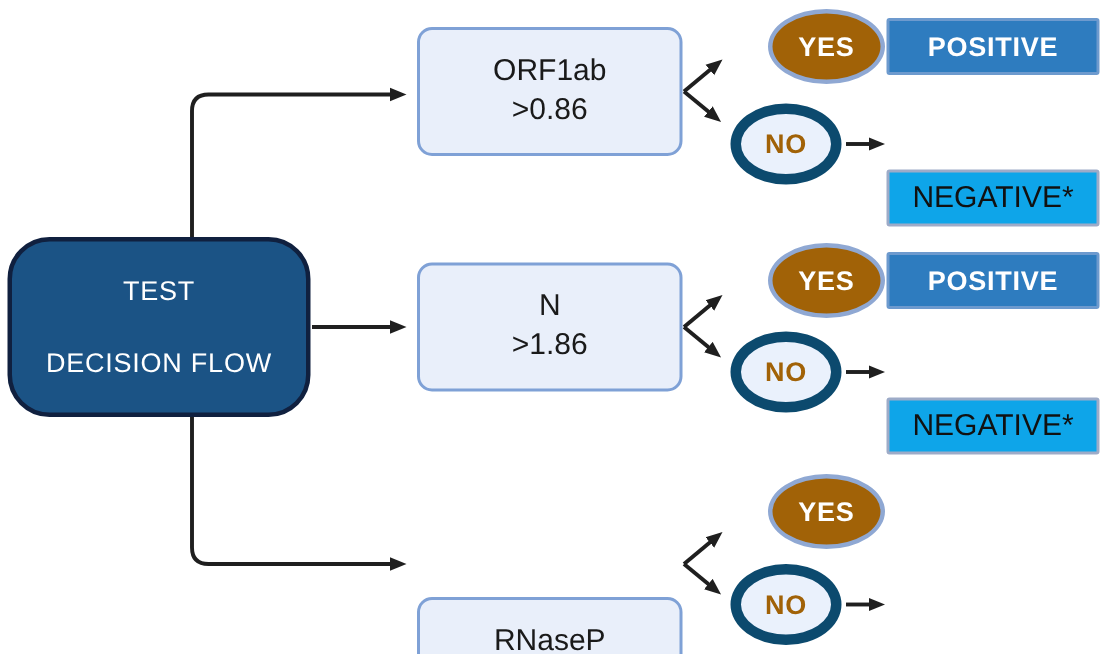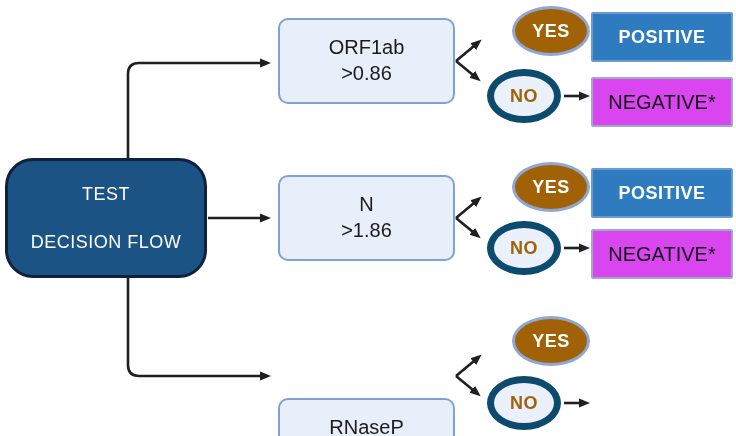--- a/index.html
+++ b/index.html
@@ -31,28 +31,28 @@
     left:512px;width:78px;height:50px;
     background:#a16207;border:3px solid #8fa8d3;color:#ffffff;
   }
   .yes.r0{top:6px;} .yes.r1{top:162px;} .yes.r2{top:316px;}
   .no{
     left:487px;width:74px;height:54px;
     background:#eaf1fc;border:7px solid #0c4a6e;color:#a16207;
   }
   .no.r0{top:69px;} .no.r1{top:221px;} .no.r2{top:376px;}
   
-  .result{left:591px;width:142px;height:50px;border-radius:2px;}
+  .result{left:591px;width:142px;height:38px;border-radius:2px;}
   .result.pos{
     background:#2e7cbf;border:2px solid #6d9ace;
     color:#ffffff;font-weight:bold;font-size:18px;letter-spacing:0.5px;
   }
   .result.neg{
-    background:#d946ef;border:2px solid #9dabc8;
-    color:#111111;font-size:20px;
+    background:#0ea5e9;border:2px solid #9dabc8;
+    color:#111111;font-size:20px;margin-top:36px;
   }
   .pos.r0{top:12px;} .pos.r1{top:168px;} .pos.r2{top:322px;}
   .neg.r0{top:77px;} .neg.r1{top:229px;} .neg.r2{top:384px;}
   
   .arrows{position:absolute;left:0;top:0;width:736px;height:436px;pointer-events:none;}
   .arrows path.link{stroke:#1f1f1f;stroke-width:2.6;fill:none;}
 </style>
 </head>
 <body>
 

